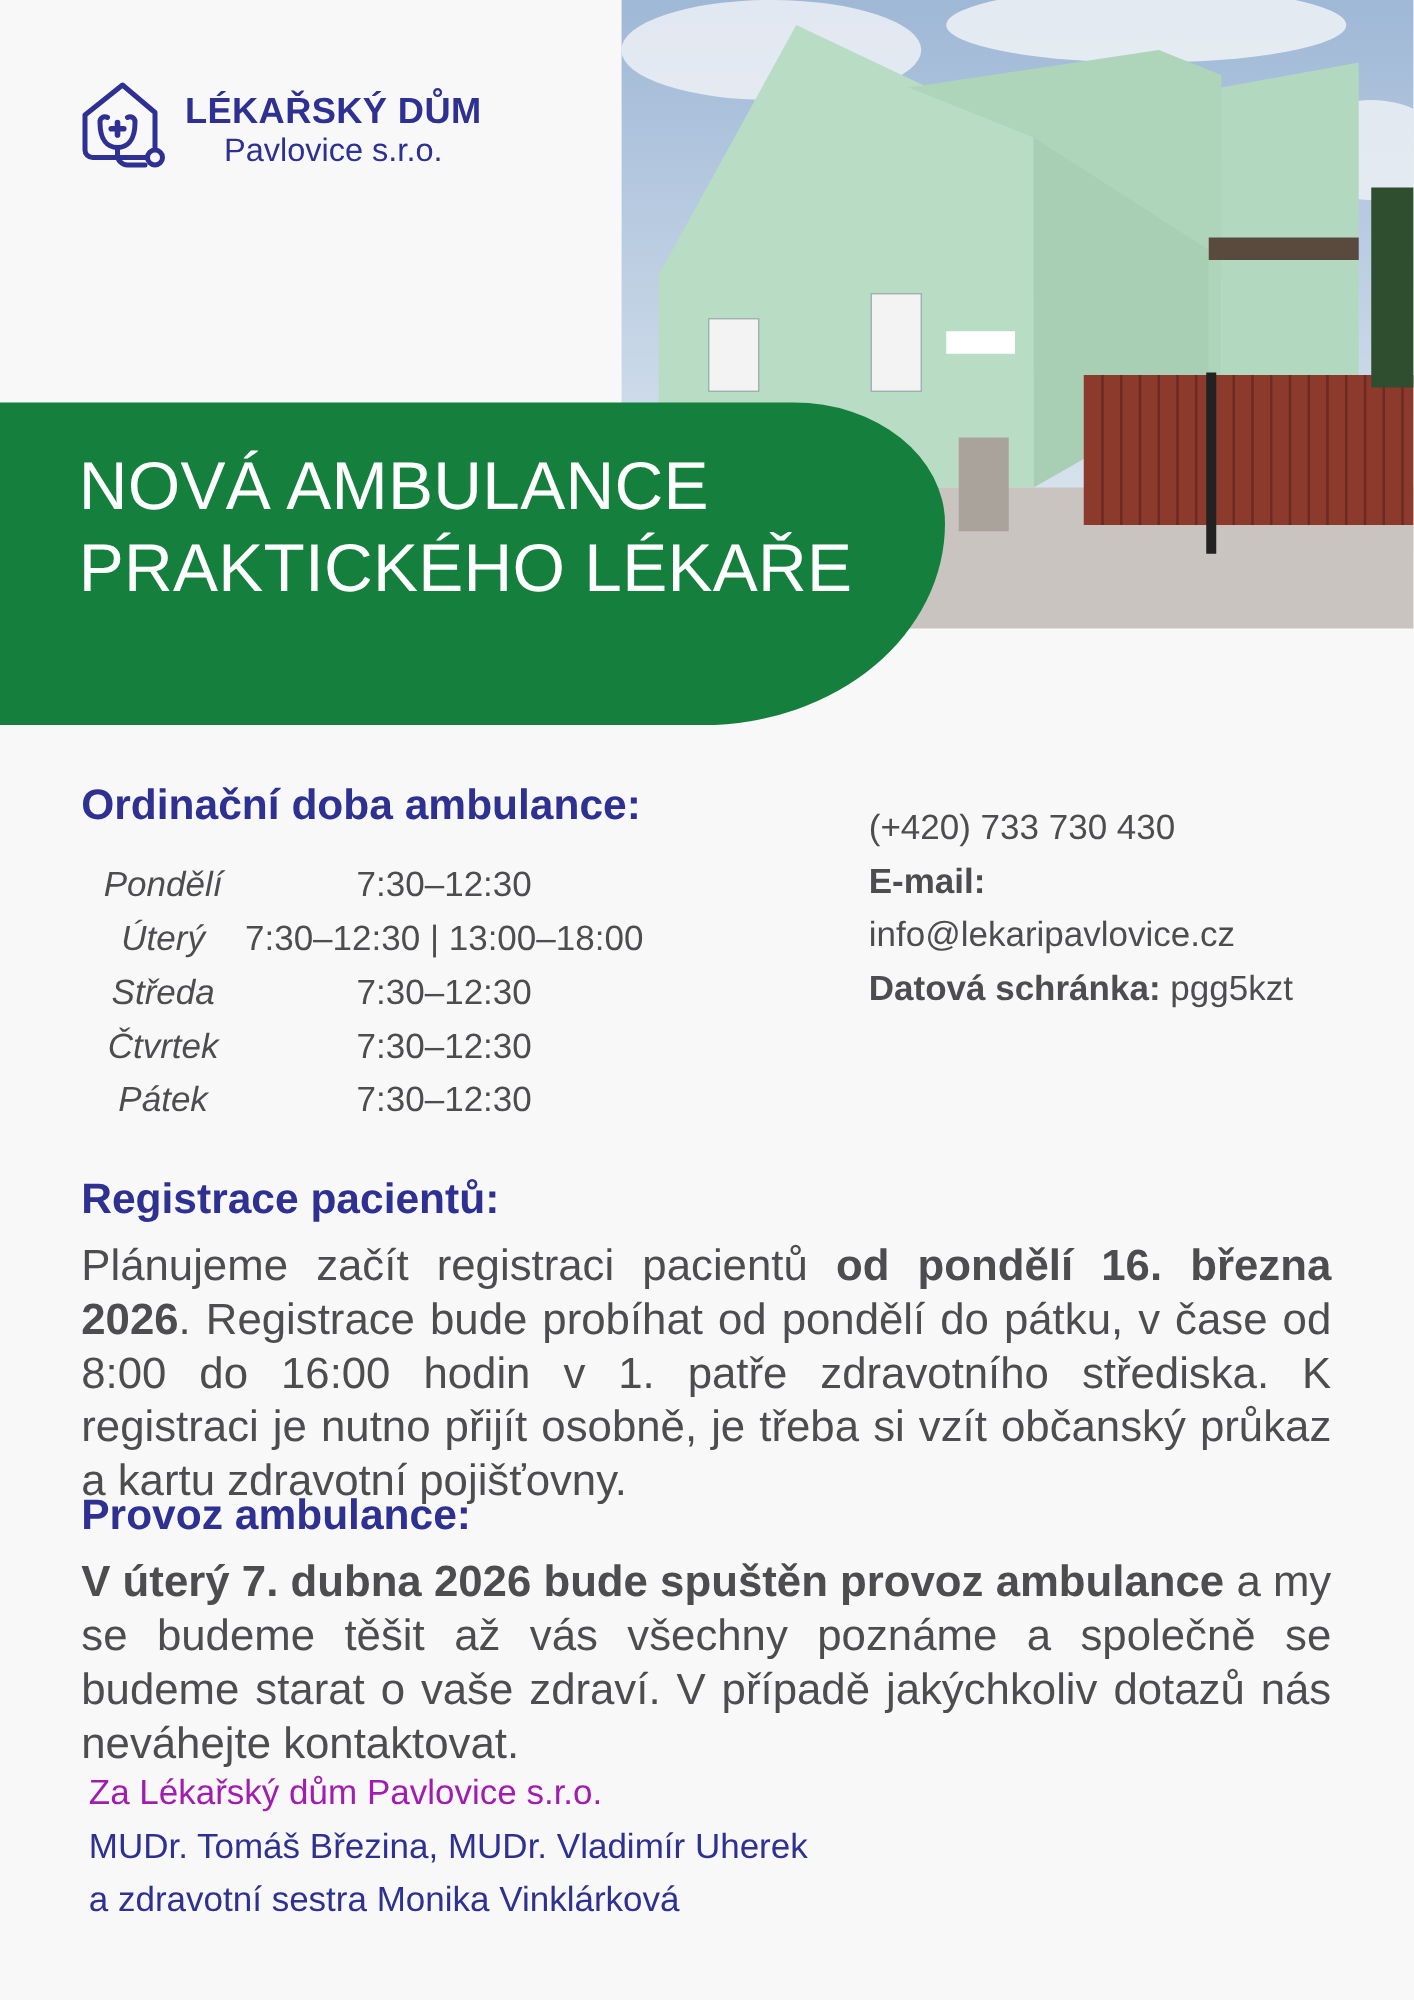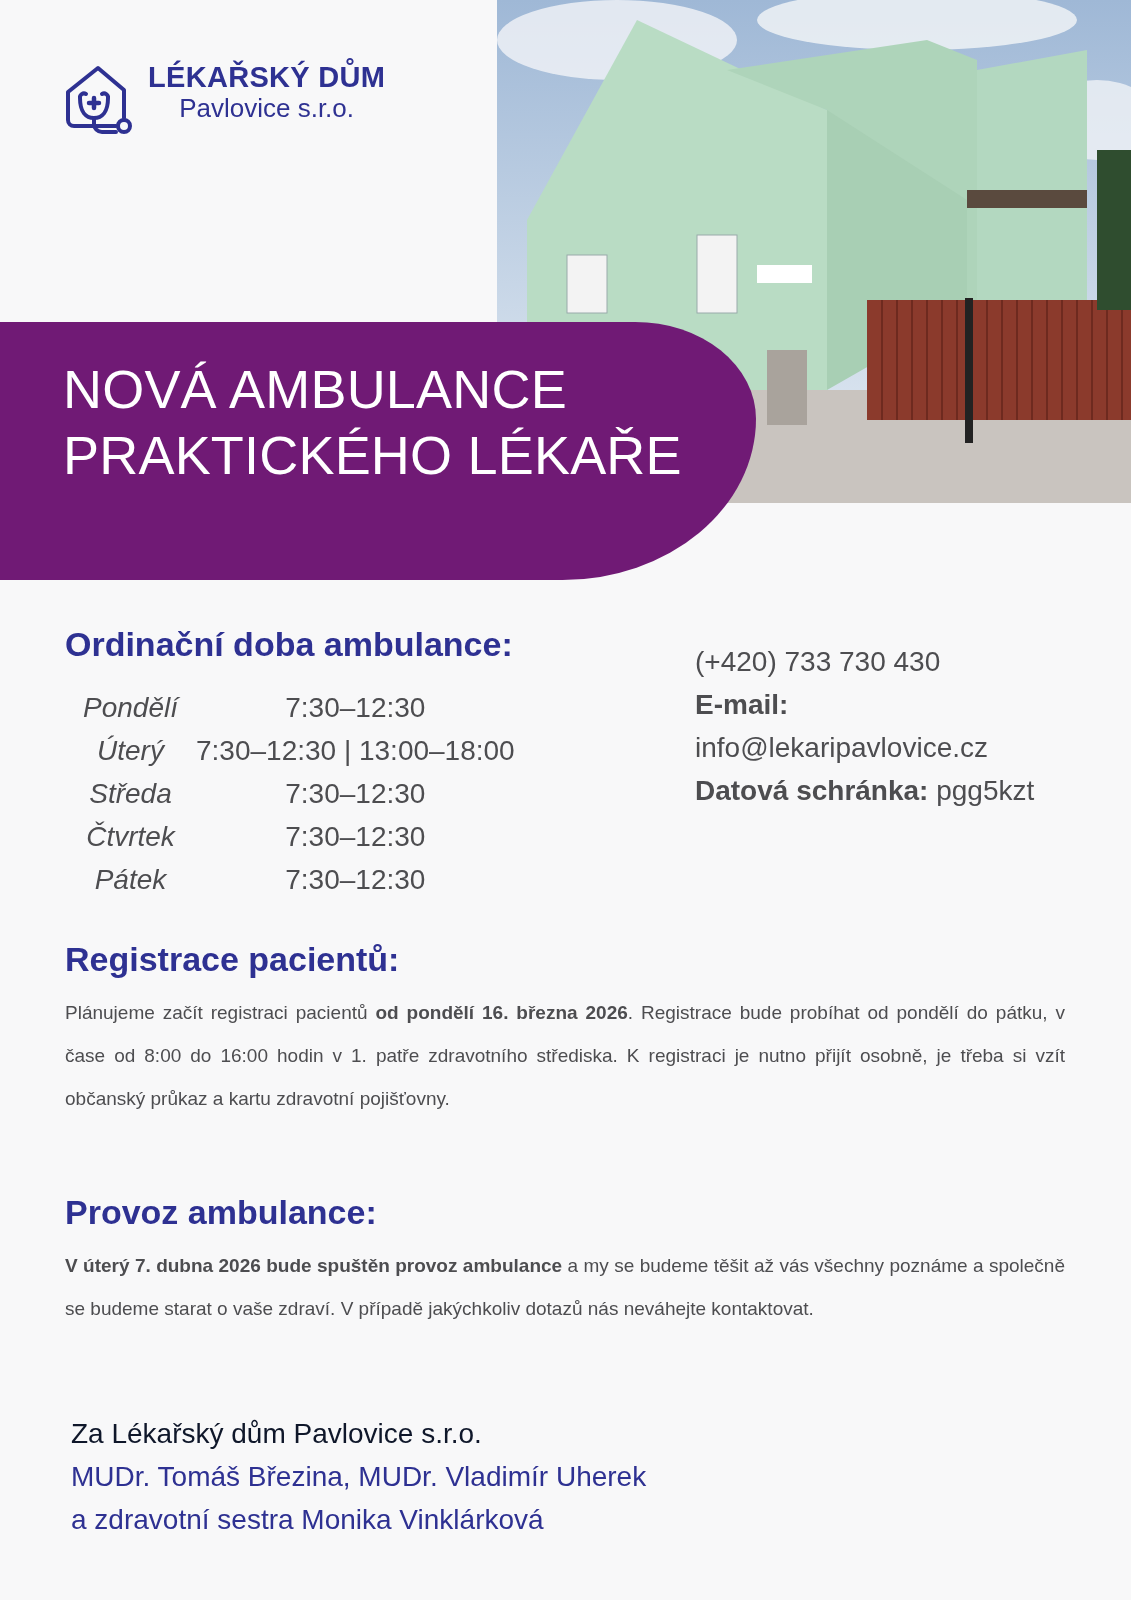--- a/index.html
+++ b/index.html
@@ -4,32 +4,32 @@
 <style>
   * { box-sizing: border-box; margin: 0; padding: 0; }
   html, body { width: 1131px; height: 1600px; }
   body {
     background: #f8f8f9;
     font-family: "Liberation Sans", "DejaVu Sans", sans-serif;
     color: #4a4a4e;
     position: relative;
     overflow: hidden;
   }
-  .logo { position: absolute; left: 58px; top: 62px; display: flex; align-items: flex-start; }
+  .logo { position: absolute; left: 58px; top: 62px; display: flex; align-items: center; }
   .logo svg { width: 84px; height: 84px; }
   .logo-text { margin-left: 6px; text-align: center; color: #2e3192; line-height: 1.1; }
   .logo-line1 { font-size: 29px; font-weight: 700; letter-spacing: 0.3px; }
   .logo-line2 { font-size: 26px; font-weight: 400; }
 
   .photo { position: absolute; left: 497px; top: 0; width: 634px; height: 503px; overflow: hidden; }
   .photo svg { width: 100%; height: 100%; display: block; }
 
   .banner {
     position: absolute; left: 0; top: 322px; width: 756px; height: 258px;
-    background: #701a75;
+    background: #15803d;
     border-top-right-radius: 129px 129px;
     border-bottom-right-radius: 240px 200px;
     border-top-right-radius: 150px 120px;
     color: #fff;
     padding: 34px 0 0 63px;
   }
   .banner-title { font-size: 54px; font-weight: 400; line-height: 66px; letter-spacing: 0.2px; }
   .banner-sub { font-size: 31px; margin-top: 18px; }
 
   h2 { color: #2e3192; font-weight: 700; font-size: 34px; }
@@ -37,27 +37,27 @@
   .hours table { margin-top: 22px; border-collapse: collapse; font-size: 28px; color: #4d4d50; }
   .hours td { height: 43px; padding: 0; vertical-align: middle; }
   .hours td.day { width: 133px; padding-left: 2px; font-style: italic; }
 
   .contacts { position: absolute; left: 695px; top: 630px; }
   .contacts .rows { margin-top: 10px; font-size: 28px; color: #4d4d50; }
   .contacts .row { height: 43px; line-height: 43px; }
   .contacts b { font-weight: 700; color: #4d4d50; }
 
   .section { position: absolute; left: 65px; width: 1000px; }
-  .section p { font-size: 19px; line-height: 43px; color: #4d4d50; text-align: justify; margin-top: 12px; }
+  .section p { font-size: 35px; line-height: 43px; color: #4d4d50; text-align: justify; margin-top: 12px; }
   .section p b { font-weight: 700; color: #4d4d50; }
   .reg { top: 940px; }
   .prov { top: 1193px; }
 
   .sign { position: absolute; left: 71px; top: 1412px; font-size: 28px; line-height: 43px; }
-  .sign .l1 { color: #0f172a; }
+  .sign .l1 { color: #a21caf; }
   .sign .l2, .sign .l3 { color: #2e3192; }
 </style>
 </head>
 <body>
 
 <div class="logo">
   <svg viewBox="0 0 84 84" fill="none" stroke="#2e3192" stroke-width="4" stroke-linecap="round" stroke-linejoin="round">
     <path d="M58 64 H16 a6 6 0 0 1 -6 -6 V30 L40 6 L66 28 V56"></path>
     <path d="M28 32 a4 4 0 0 0 -6 4 c0 14 6 20 14 20 s14 -6 14 -20 a4 4 0 0 0 -6 -4"></path>
     <path d="M36 56 v6 a8 8 0 0 0 8 8 h14"></path>

